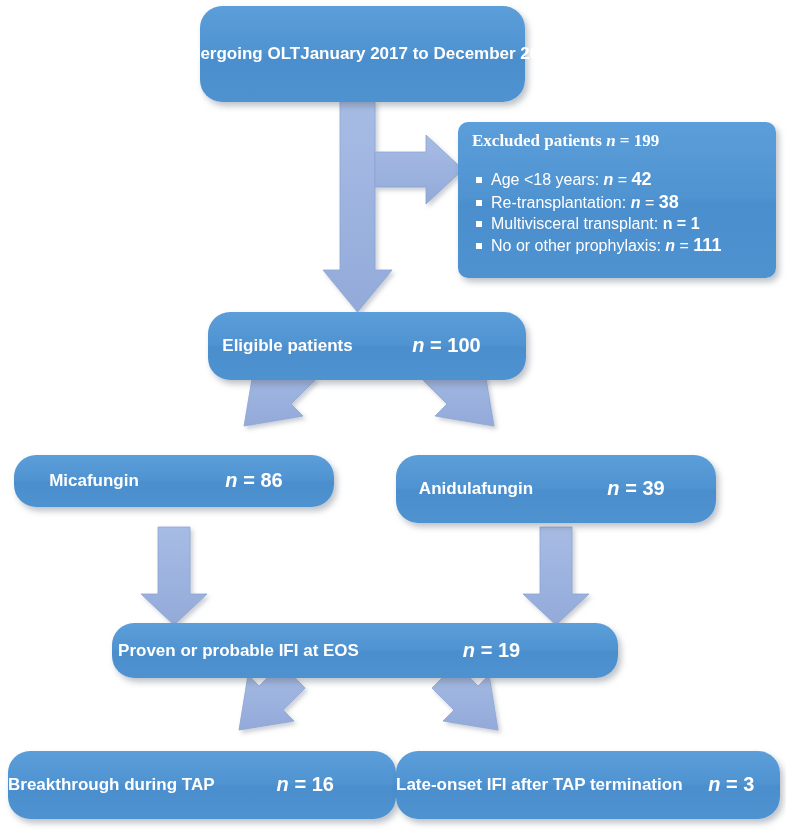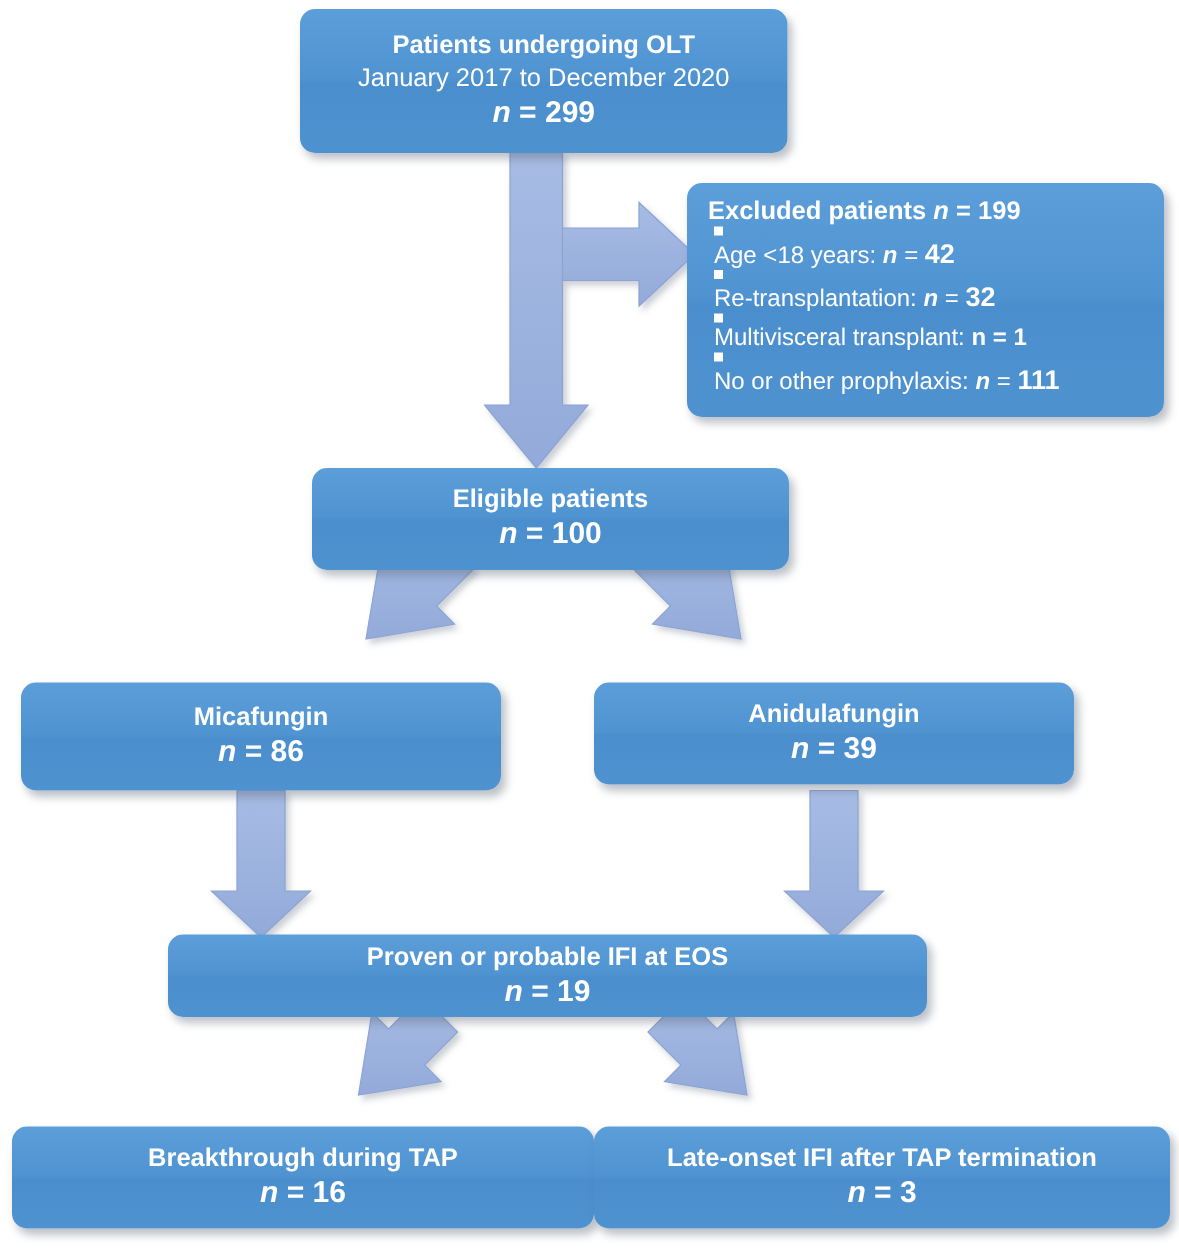--- a/index.html
+++ b/index.html
@@ -15,74 +15,74 @@
     width: 786px;
     height: 833px;
     background: #ffffff;
     overflow: hidden;
   }
 
   
   .node {
     position: absolute;
     box-sizing: border-box;
-    border-radius: 10px;
+    border-radius: 22px;
     background: linear-gradient(to bottom, #5b9ed9 0%, #4f93d1 48%, #4a8ecd 52%, #4e92d0 100%);
     box-shadow: 3px 4px 6px rgba(90,100,115,0.40);
     color: #ffffff;
     display: flex;
-    flex-direction: column;
+    flex-direction: row;
     align-items: center;
     justify-content: center;
     text-align: center;
     z-index: 3;
     line-height: 1.28;
   }
   .node .ln {
     display: block;
     width: 100%;
     white-space: nowrap;
   }
   .b    { font-weight: bold; }
-  .r    { font-weight: normal; }
+  .r    { font-weight: bold; }
   .ital { font-style: italic; font-weight: bold; }
   .t17 { font-size: 17px; }
   .t18 { font-size: 18px; }
   .t20 { font-size: 20px; text-align: center; }
 
   
   .listbox {
     position: absolute;
     box-sizing: border-box;
     border-radius: 10px;
     background: linear-gradient(to bottom, #5b9ed9 0%, #4f93d1 48%, #4a8ecd 52%, #4e92d0 100%);
     box-shadow: 3px 4px 6px rgba(90,100,115,0.40);
     color: #ffffff;
     padding: 9px 12px 8px 14px;
     z-index: 3;
     text-align: left;
   }
   .listbox .head {
     font-size: 17px;
     font-weight: bold;
-    margin-bottom: 2px;
+    margin-bottom: 18px;
     white-space: nowrap;
+    font-family: Liberation Serif, serif;
   }
   .listbox ul {
     list-style: none;
     margin: 0;
     padding: 0;
   }
   .listbox li {
     font-size: 16px;
     white-space: nowrap;
     margin: 1px 0 2px 0;
     display: flex;
     align-items: baseline;
-    flex-direction: column;
   }
   .bullet {
     display: inline-block;
     width: 6px;
     height: 6px;
     background: #ffffff;
     margin-right: 9px;
     margin-left: 4px;
     flex: 0 0 auto;
     position: relative;
@@ -217,21 +217,21 @@
           <span>=</span>
           <span class="b t18">42</span>
         </span>
       </li>
       <li>
         <span class="bullet"></span>
         <span>
           <span>Re-transplantation:</span>
           <em class="ital">n</em>
           <span>=</span>
-          <span class="b t18">32</span>
+          <span class="b t18">38</span>
         </span>
       </li>
       <li>
         <span class="bullet"></span>
         <span>
           <span>Multivisceral transplant:</span>
           <span class="b">n</span>
           <span class="b">=</span>
           <span class="b">1</span>
         </span>
@@ -250,21 +250,21 @@
 
   <div class="node" style="left:208px; top:312px; width:318px; height:68px;">
     <span class="ln b t17">Eligible patients</span>
     <span class="ln t20">
       <em class="ital">n</em>
       <span class="b">=</span>
       <span class="b">100</span>
     </span>
   </div>
 
-  <div class="node" style="left:14px; top:455px; width:320px; height:72px;">
+  <div class="node" style="left:14px; top:455px; width:320px; height:52px;">
     <span class="ln b t17">Micafungin</span>
     <span class="ln t20">
       <em class="ital">n</em>
       <span class="b">=</span>
       <span class="b">86</span>
     </span>
   </div>
 
   <div class="node" style="left:396px; top:455px; width:320px; height:68px;">
     <span class="ln b t17">Anidulafungin</span>

